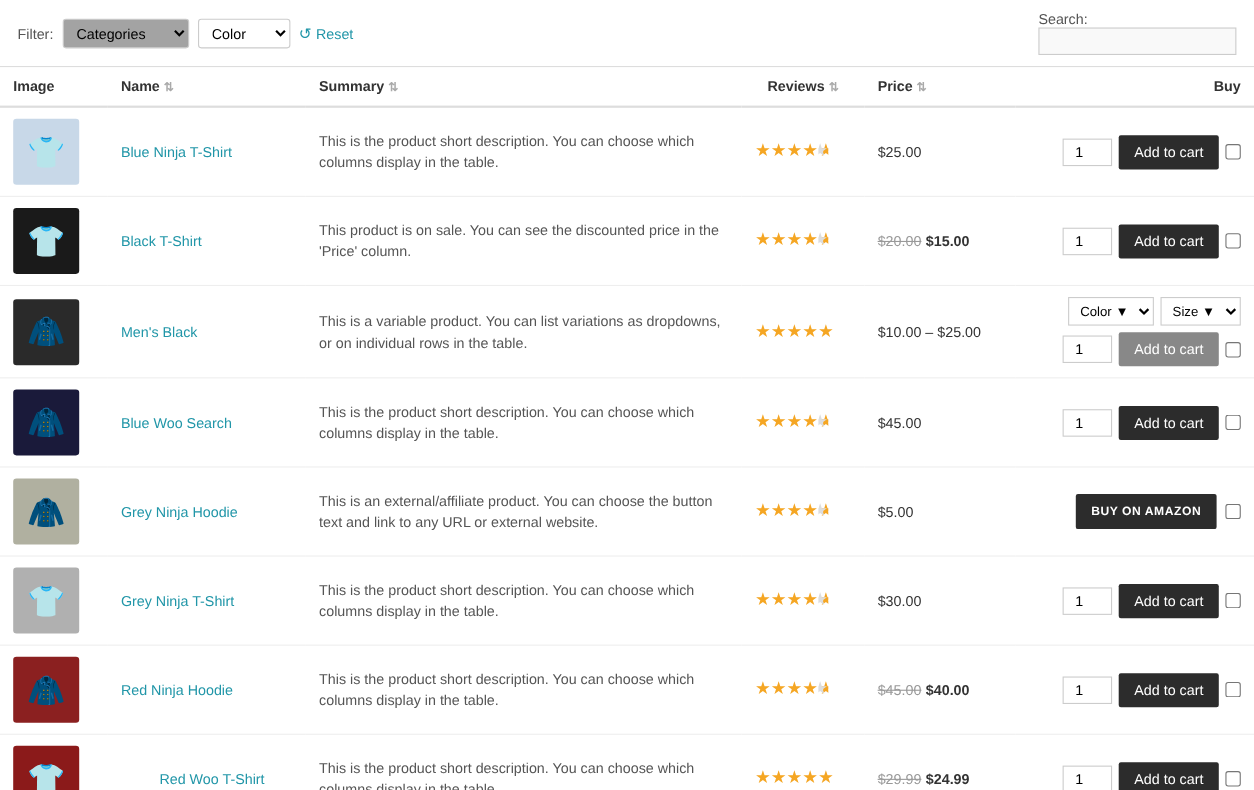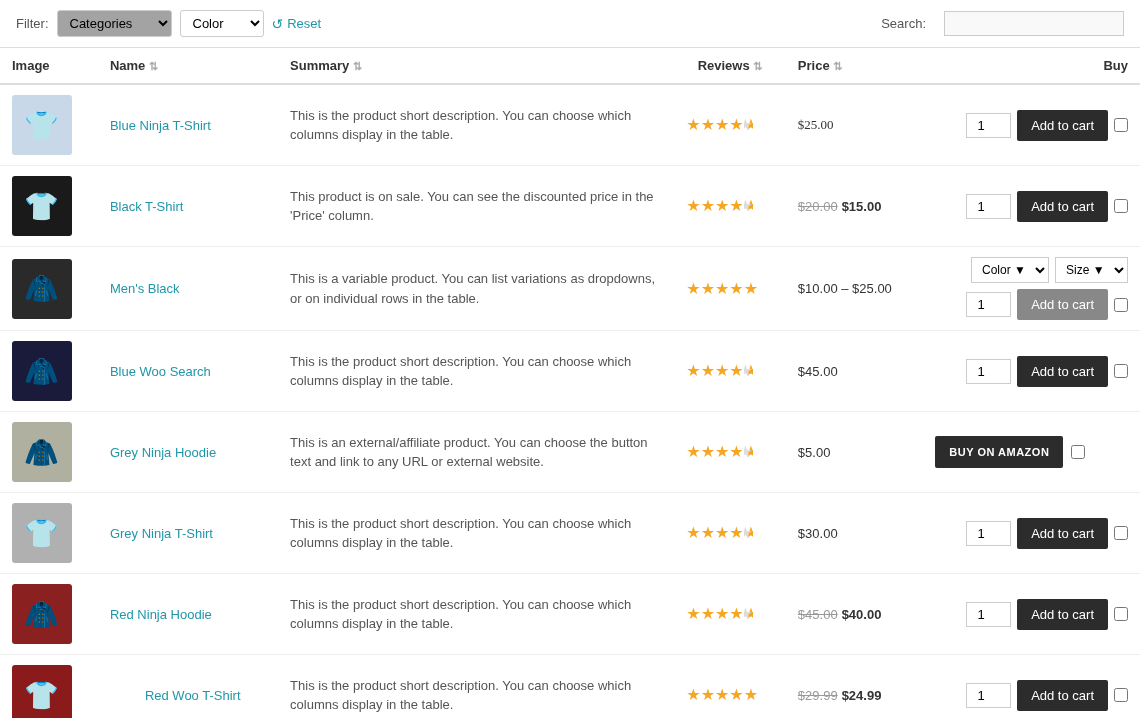--- a/index.html
+++ b/index.html
@@ -38,21 +38,21 @@
     <select style="border:1px solid #ccc; border-radius:3px; padding:4px 22px 4px 8px; font-size:13px; margin-right:8px; background:#a3a3a3; cursor:pointer;">
       <option>Categories</option>
     </select>
     <select style="border:1px solid #ccc; border-radius:3px; padding:4px 22px 4px 8px; font-size:13px; margin-right:8px; background:#fff; cursor:pointer;">
       <option>Color</option>
     </select>
     <button style="color:#2196a8; text-decoration:none; font-size:13px; display:flex; align-items:center; gap:4px; background:none; border:none; cursor:pointer;">
       <span style="font-size:14px;">↺</span>
       <span>Reset</span>
     </button>
-    <div style="margin-left:auto; display:flex; align-items:center; gap:18px;">
+    <div style="margin-left:auto; display:flex; align-items:flex-start; gap:0;flex-direction:column;">
       <span style="font-size:13px; color:#555;">Search:</span>
       <input type="text" style="border: 1px solid rgb(204, 204, 204); padding: 4px 8px; font-size: 13px; width: 180px; background: rgb(249, 249, 249);">
     </div>
   </div>
 </div>
 
 <table>
   <thead>
     <tr>
       <th style="padding:10px 12px; text-align:left; font-size:13px; font-weight:bold; color:#333; border-bottom:2px solid #ddd;">Image</th>
@@ -71,21 +71,21 @@
         <td style="padding: 10px 12px; white-space: nowrap;"><a href="#" style="color:#2196a8; text-decoration:none; font-size:13px;">Blue Ninja T-Shirt</a></td>
         <td style="padding: 10px 12px; max-width: 340px;"><span style="font-size:13px; color:#555; line-height:1.5;">This is the product short description. You can choose which columns display in the table.</span></td>
         <td style="padding: 10px 12px; white-space: nowrap;"><span><span style="display:inline-flex;">
               <span style="color:#f5a623; font-size:16px; line-height:1;">★</span>
               <span style="color:#f5a623; font-size:16px; line-height:1;">★</span>
               <span style="color:#f5a623; font-size:16px; line-height:1;">★</span>
               <span style="color:#f5a623; font-size:16px; line-height:1;">★</span>
               <span style="position:relative; display:inline-block; width:9px; overflow:hidden; color:#f5a623; font-size:16px; line-height:1;">★</span>
               <span style="position:relative; display:inline-block; width:9px; overflow:hidden; color:#ddd; font-size:16px; line-height:1; margin-left:-9px; direction:rtl;">★</span>
             </span></span></td>
-        <td style="padding: 10px 12px; white-space: nowrap; font-family: Liberation Serif, serif;"><span style="font-size:13px; color:#333;">$25.00</span></td>
+        <td style="padding: 10px 12px; white-space: nowrap;"><span style="font-size:13px; color:#333;">$25.00</span></td>
         <td style="padding: 10px 12px; text-align: right;">
       <div style="display:flex; align-items:center; justify-content:flex-end; gap:6px;">
         <input type="number" value="1" style="width: 45px; border: 1px solid rgb(204, 204, 204); padding: 4px 6px; font-size: 13px; text-align: center;">
         <button style="background:#2c2c2c; color:#fff; border:none; padding:8px 14px; font-size:13px; cursor:pointer; border-radius:2px; white-space:nowrap;">Add to cart</button>
         <input type="checkbox" style="width: 14px; height: 14px; cursor: pointer;">
       </div>
         </td>
       </tr>
       <tr style="border-bottom: 1px solid rgb(238, 238, 238);">
         <td style="padding: 10px 12px;">
@@ -174,21 +174,21 @@
         <td style="padding: 10px 12px; white-space: nowrap;"><span><span style="display:inline-flex;">
               <span style="color:#f5a623; font-size:16px; line-height:1;">★</span>
               <span style="color:#f5a623; font-size:16px; line-height:1;">★</span>
               <span style="color:#f5a623; font-size:16px; line-height:1;">★</span>
               <span style="color:#f5a623; font-size:16px; line-height:1;">★</span>
               <span style="position:relative; display:inline-block; width:9px; overflow:hidden; color:#f5a623; font-size:16px; line-height:1;">★</span>
               <span style="position:relative; display:inline-block; width:9px; overflow:hidden; color:#ddd; font-size:16px; line-height:1; margin-left:-9px; direction:rtl;">★</span>
             </span></span></td>
         <td style="padding: 10px 12px; white-space: nowrap;"><span style="font-size:13px; color:#333;">$5.00</span></td>
         <td style="padding: 10px 12px; text-align: right;">
-      <div style="display:flex; align-items:center; gap:8px;">
+      <div style="display:flex; align-items:center; justify-content:flex-end; gap:8px;">
         <button style="background:#2c2c2c; color:#fff; border:none; padding:10px 14px; font-size:11px; font-weight:bold; cursor:pointer; border-radius:2px; white-space:nowrap; letter-spacing:0.5px;">BUY ON AMAZON</button>
         <input type="checkbox" style="width: 14px; height: 14px; cursor: pointer;">
       </div>
         </td>
       </tr>
       <tr style="border-bottom: 1px solid rgb(238, 238, 238);">
         <td style="padding: 10px 12px;">
           <div style="width:60px; height:60px; background:#b0b0b0; border-radius:3px; display:flex; align-items:center; justify-content:center; font-size:28px;">👕</div>
         </td>
         <td style="padding: 10px 12px; white-space: nowrap;"><a href="#" style="color:#2196a8; text-decoration:none; font-size:13px;">Grey Ninja T-Shirt</a></td>

